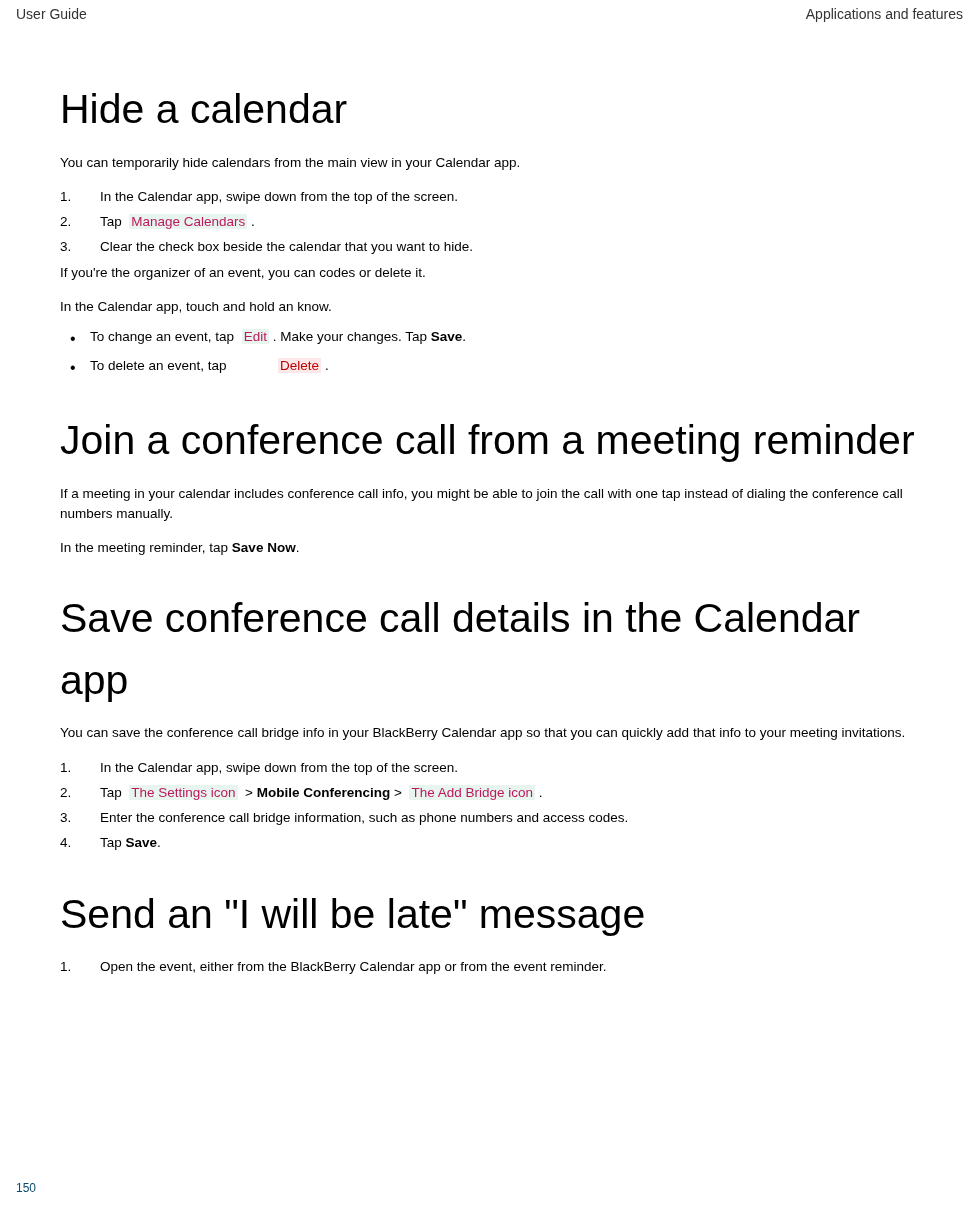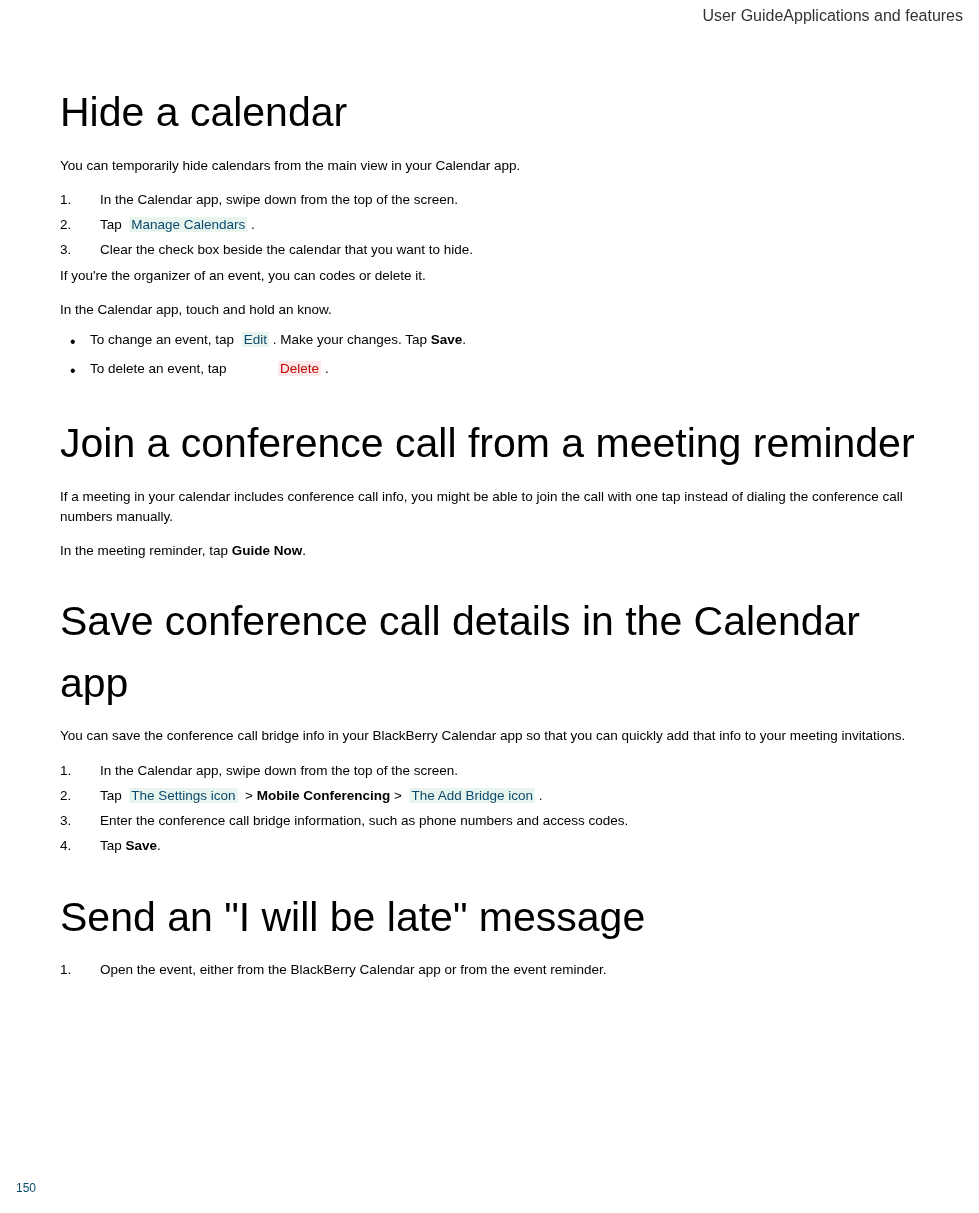--- a/index.html
+++ b/index.html
@@ -14,24 +14,24 @@
       color: #000000;
       width: 979px;
       min-height: 1213px;
       position: relative;
       font-size: 14px;
       line-height: 1.5;
     }
 
     .header {
       display: flex;
-      justify-content: flex-end;
+      justify-content: space-between;
       align-items: center;
       padding: 4px 16px;
-      font-size: 16px;
+      font-size: 14px;
       color: #333;
       border-bottom: none;
     }
 
     .content {
       padding: 20px 60px 40px 60px;
     }
 
     h1.section-title {
       font-size: 41px;
@@ -80,21 +80,21 @@
       line-height: 1.5;
     }
 
     .bullet-list li .bullet {
       min-width: 20px;
       font-size: 16px;
       margin-left: 10px;
     }
 
     .highlight-green {
-      color: #0c4a6e;
+      color: #be185d;
       background-color: #e8f5ee;
       padding: 0 2px;
     }
 
     .highlight-red {
       color: #c00000;
       background-color: #fce8e8;
       padding: 0 2px;
       margin-left: 44px;
     }
@@ -158,21 +158,21 @@
       <span>To change an event, tap &nbsp;<span class="highlight-green">Edit</span> . Make your changes. Tap <span class="bold">Save</span>.</span>
     </li>
     <li>
       <span class="bullet">•</span>
       <span>To delete an event, tap &nbsp;<span class="highlight-red">Delete</span> .</span>
     </li>
   </ul>
 
   <h1 class="section-title section-gap">Join a conference call from a meeting reminder</h1>
   <p class="intro-text">If a meeting in your calendar includes conference call info, you might be able to join the call with one tap instead of dialing the conference call numbers manually.</p>
-  <p class="body-text">In the meeting reminder, tap <span class="bold">Guide Now</span>.</p>
+  <p class="body-text">In the meeting reminder, tap <span class="bold">Save Now</span>.</p>
 
   <h1 class="section-title section-gap">Save conference call details in the Calendar app</h1>
   <p class="intro-text">You can save the conference call bridge info in your BlackBerry Calendar app so that you can quickly add that info to your meeting invitations.</p>
   <ol class="numbered-list">
     <li>
       <span class="num">1.</span>
       <span>In the Calendar app, swipe down from the top of the screen.</span>
     </li>
     <li>
       <span class="num">2.</span>

